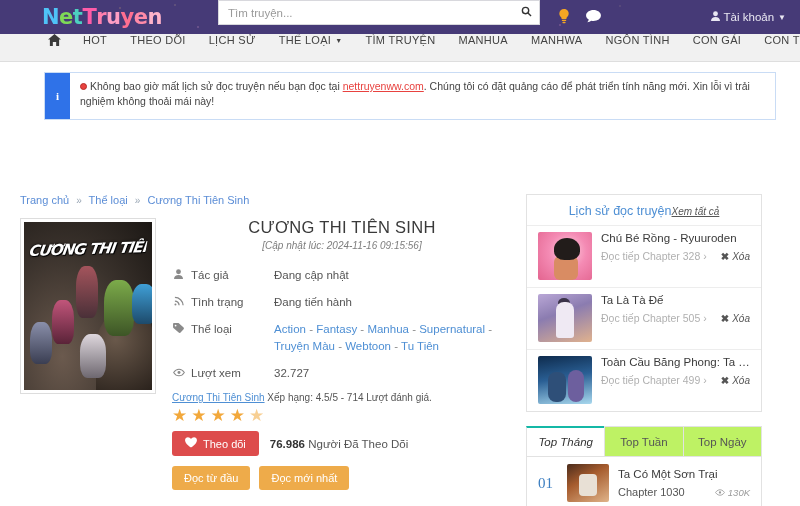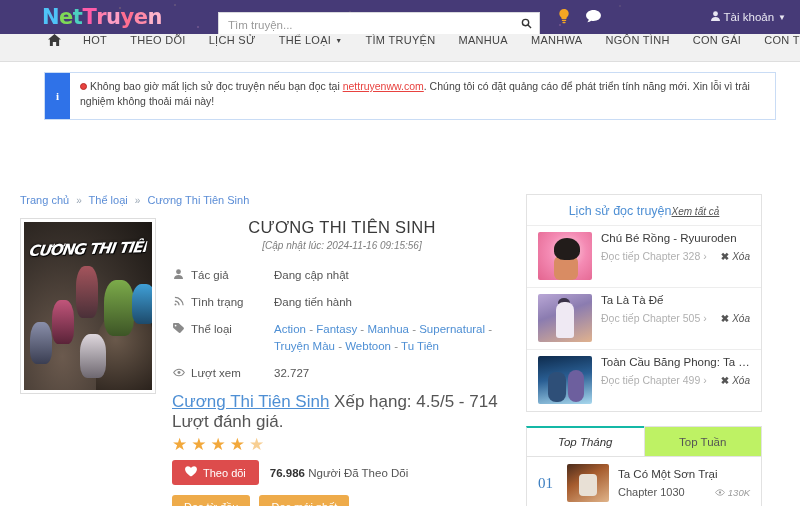--- a/index.html
+++ b/index.html
@@ -41,21 +41,21 @@
   .l1{color:#4fc3f7;} .l2{color:#7ed957;} .l3{color:#4dd0c0;}
   .l4{color:#ff5ca8;} .l5{color:#ff7fae;} .l6{color:#ff9ec4;}
   .l7{color:#ff6f91;} .l8{color:#ff8aa8;} .l9{color:#ffb3c9;}
   .logo-wrap { position:relative; }
   .logo-wrap::after{
     content:""; position:absolute; left:-6px; top:-3px; right:-6px; bottom:-3px;
     border-radius:4px; pointer-events:none;
   }
 
   .searchbox {
-    position: absolute; left: 218px; top: 12px;
+    position: absolute; left: 218px; top: 0;
     width: 322px; height: 25px;
     background: #fff;
     border: 1px solid #d8d8dd;
     display: flex; align-items: center;
   }
   .searchbox input {
     border: 0; outline: 0; flex: 1;
     height: 100%; padding-left: 9px;
     font-size: 11.5px; color:#555;
     font-family: "Liberation Sans", sans-serif;
@@ -158,21 +158,21 @@
   }
   .updated { text-align:center; font-size: 10px; color:#7d7d7d; font-style: italic; margin-bottom: 16px; }
 
   .row { display:flex; font-size: 11.5px; margin-bottom: 9px; line-height:1.55; }
   .row .lbl { width: 102px; color:#555; display:flex; gap:6px; align-items:flex-start; }
   .row .lbl .ic { color:#8a8a8a; width:13px; font-size:11px; text-align:center; }
   .row .val { flex:1; color:#555; }
   .row .val a { color:#4e8fd4; text-decoration:none; }
   .row .val .gsep { color:#8a8a8a; }
 
-  .rating-line { font-size: 17px; color:#555; margin-top: 4px; }
+  .rating-line { font-size: 10px; color:#555; margin-top: 4px; }
   .rating-line .mlink { color:#4e8fd4; }
   .stars { margin: 4px 0 7px 0; font-size: 17px; color:#f2a83b; letter-spacing: 4px; line-height:1; }
   .stars .half { color:#f2a83b; opacity:.55; }
 
   .follow-row { display:flex; align-items:center; gap: 11px; margin-bottom: 10px; }
   .btn-follow {
     background:#dd4c4c; color:#fff; border:0; border-radius:3px;
     font-size: 11px; padding: 6px 13px; display:flex; align-items:center; gap:6px;
     font-family:"Liberation Sans", sans-serif;
   }
@@ -508,20 +508,21 @@
                 <span>Xóa</span>
               </span>
             </div>
           </div>
         </div>
       </div>
 
       <div class="tabs">
         <div class="tab active">Top Tháng</div>
         <div class="tab">Top Tuần</div>
+        <div class="tab">Top Ngày</div>
       </div>
 
       <div class="top-panel">
         <div class="top-item">
           <div class="rank r1">01</div>
           <div class="top-thumb tt1"></div>
           <div class="top-body">
             <div class="top-name">Ta Có Một Sơn Trại</div>
             <div class="top-sub">
               <span class="top-chap">Chapter 1030</span>

